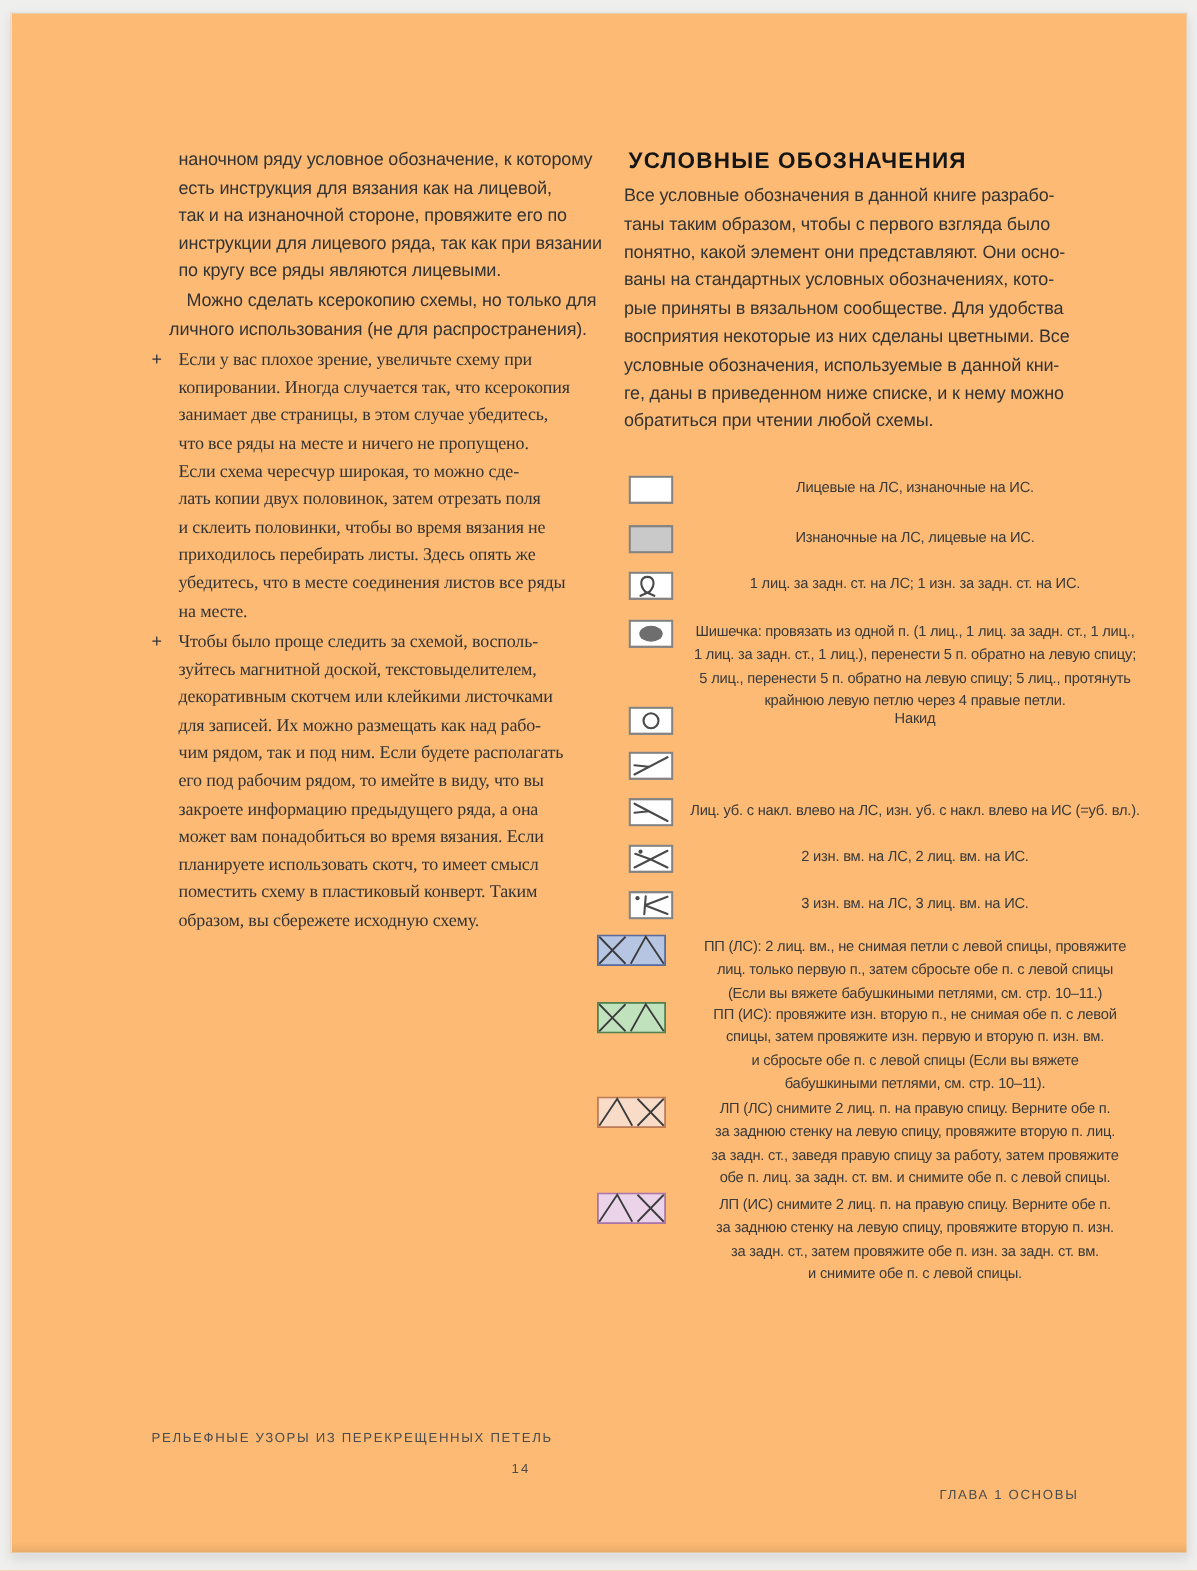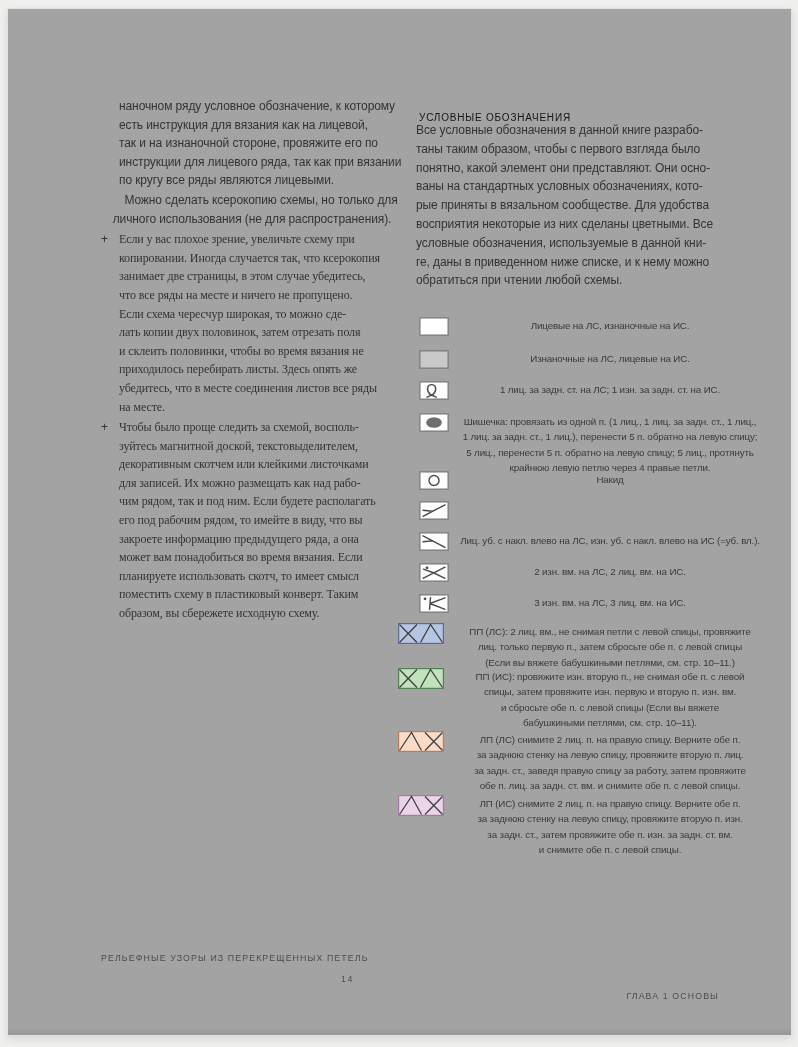--- a/index.html
+++ b/index.html
@@ -4,42 +4,42 @@
 <style>
   html,body{margin:0;padding:0;}
   body{
     width:798px;height:1047px;position:relative;overflow:hidden;
     background:#efefee;
     font-family:"Liberation Sans","DejaVu Sans",sans-serif;
     -webkit-font-smoothing:antialiased;
   }
   .page{
     position:absolute;left:7px;top:8px;width:783px;height:1026px;
-    background:#a3a3a3;border:1px solid #e2e2e0;
+    background:#fdba74;border:1px solid #e2e2e0;
     box-shadow:0 3px 8px rgba(0,0,0,0.10);
   }
   .page-inner{position:absolute;inset:0;}
 
   
   .left-col{
     position:absolute;left:93px;top:88px;width:302px;
     font-size:12px;line-height:18.6px;color:#333;
     letter-spacing:-0.1px;
   }
   .para{white-space:pre-line;}
   .para-cont{margin-left:18px;}
   .para-indent{text-indent:18px;margin-top:1px;text-align:center;}
   .bullet{display:flex;margin-top:2px;}
   .bullet .marker{width:18px;flex:0 0 18px;color:#333;}
   .bullet .btext{white-space:pre-line;flex:1;font-family:Liberation Serif, serif;}
 
   
   .r-heading{
-    position:absolute;left:411px;top:103px;
-    font-size:10px;font-weight:normal;color:#151515;
+    position:absolute;left:411px;top:90px;
+    font-size:15px;font-weight:bold;color:#151515;
     letter-spacing:0.8px;
   }
   .r-intro{
     position:absolute;left:408px;top:112px;width:326px;
     font-size:12px;line-height:18.8px;color:#333;
     letter-spacing:-0.1px;white-space:pre-line;
   }
 
   
   .sym-row{

